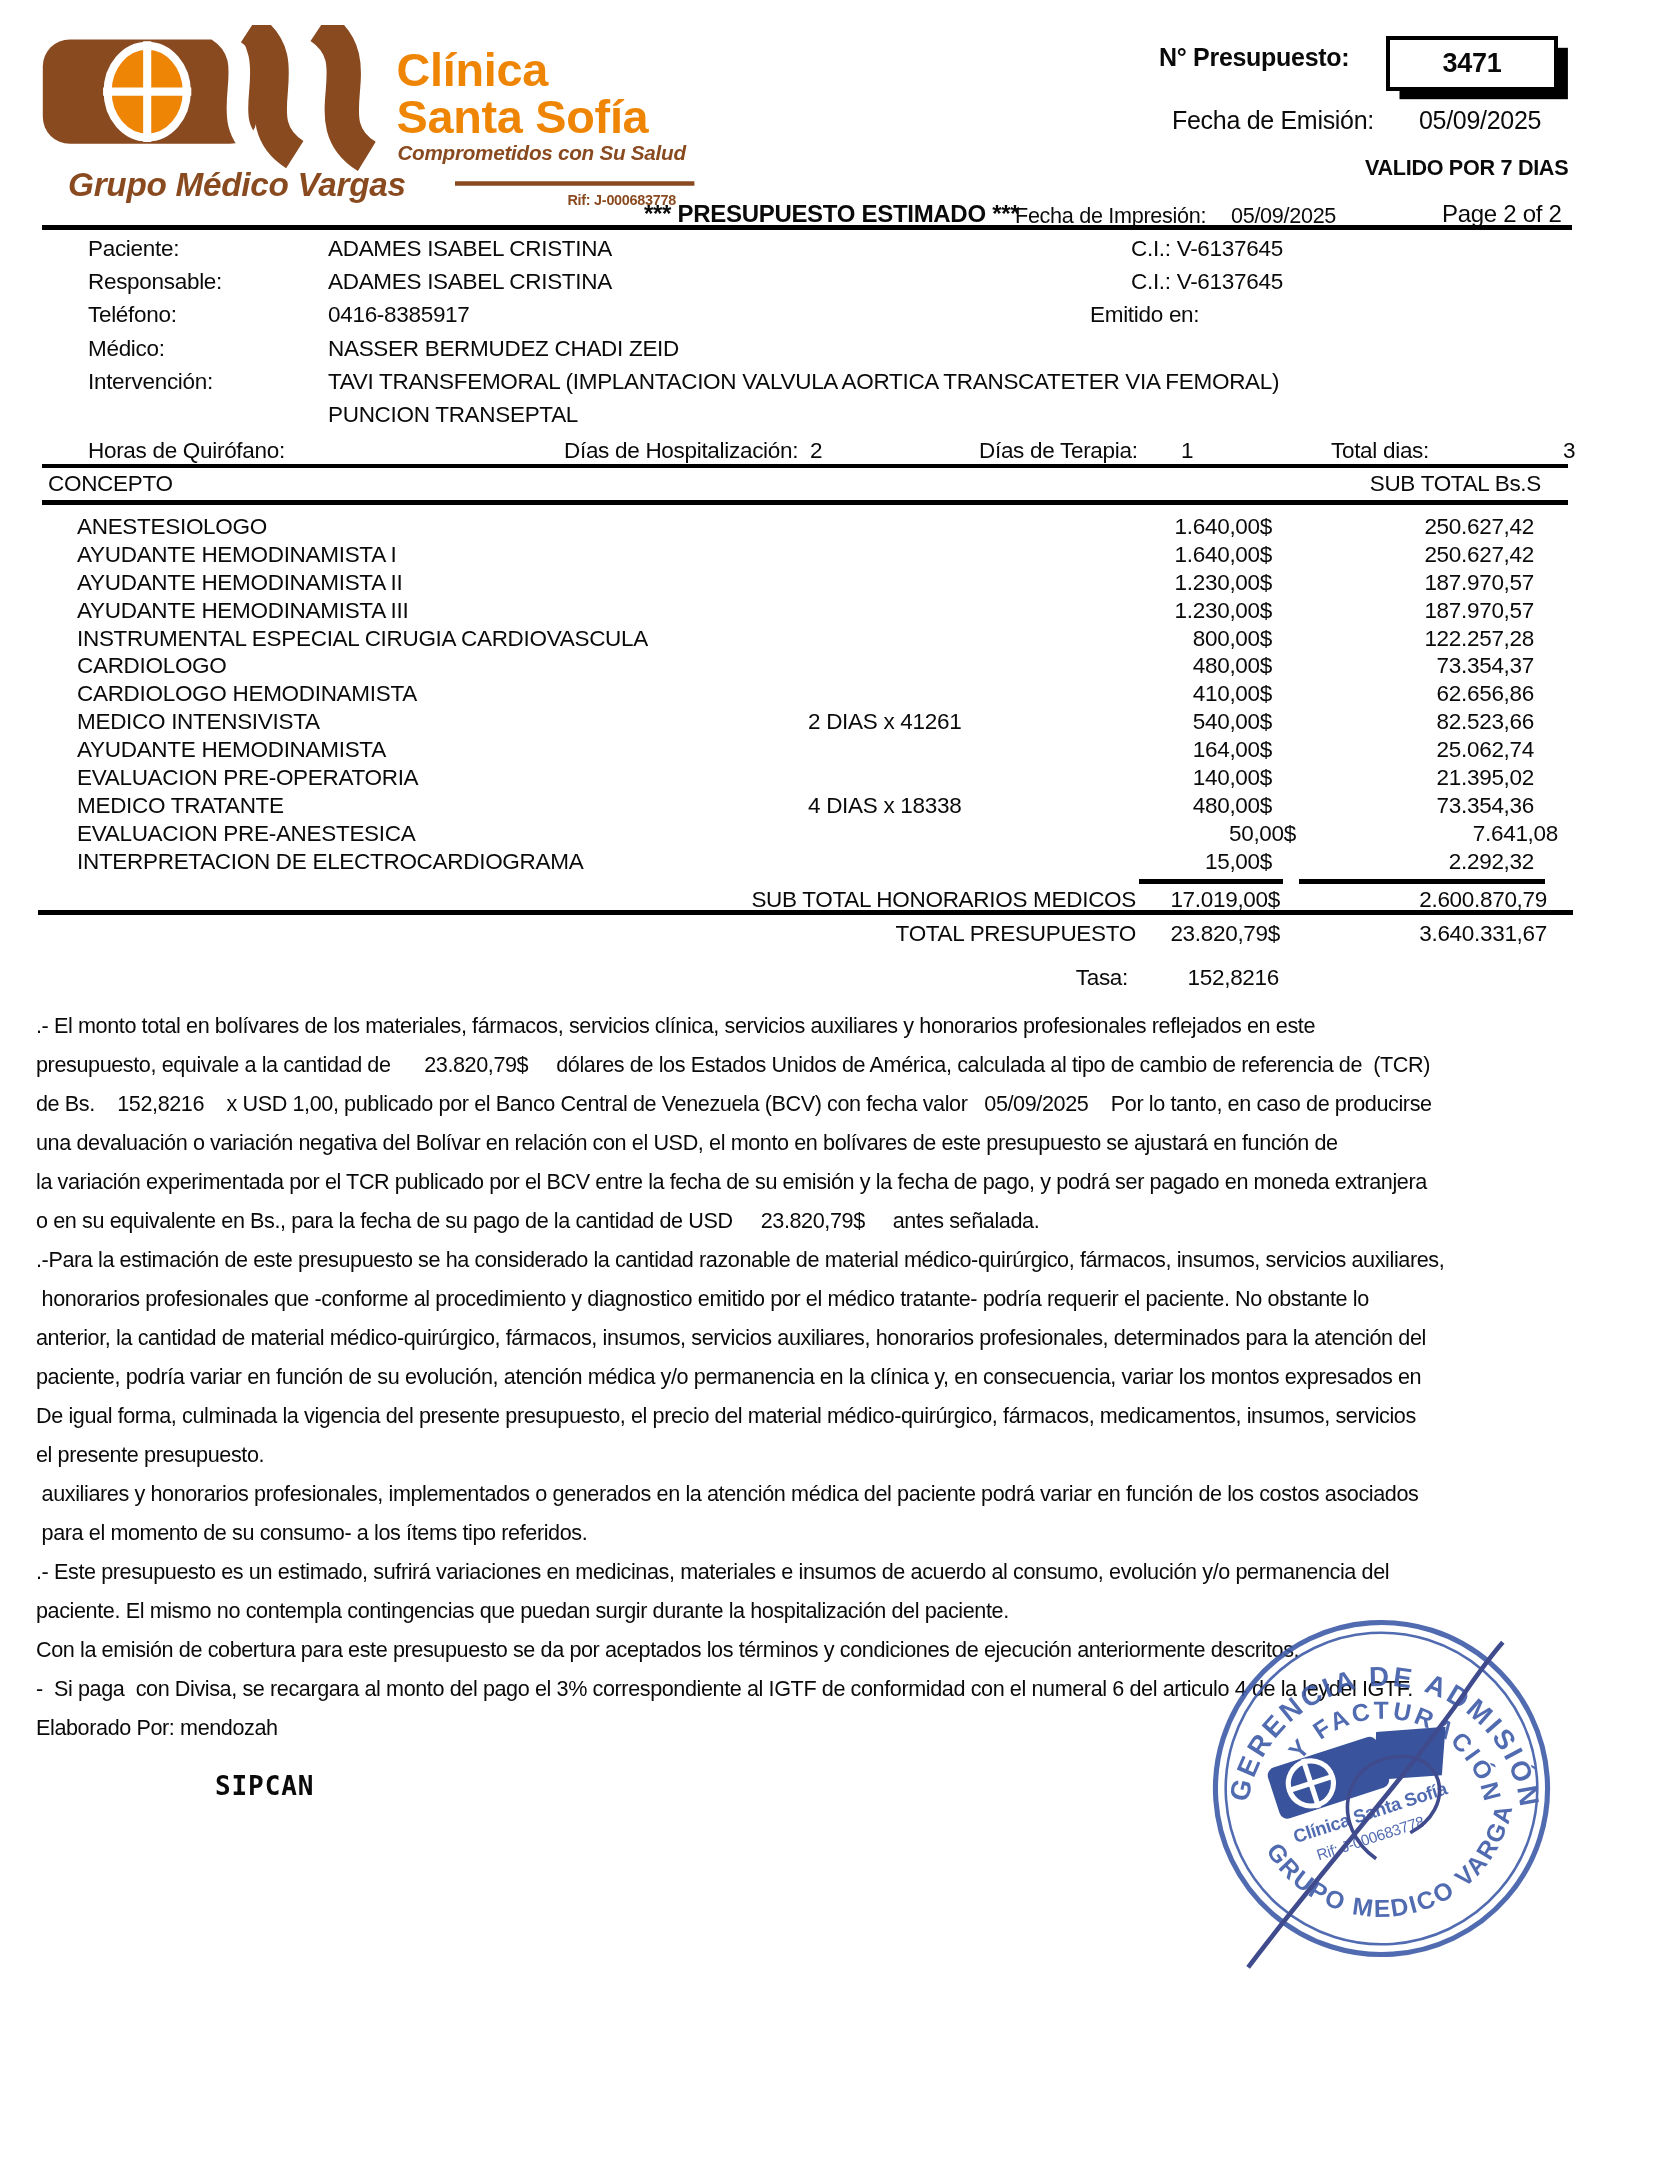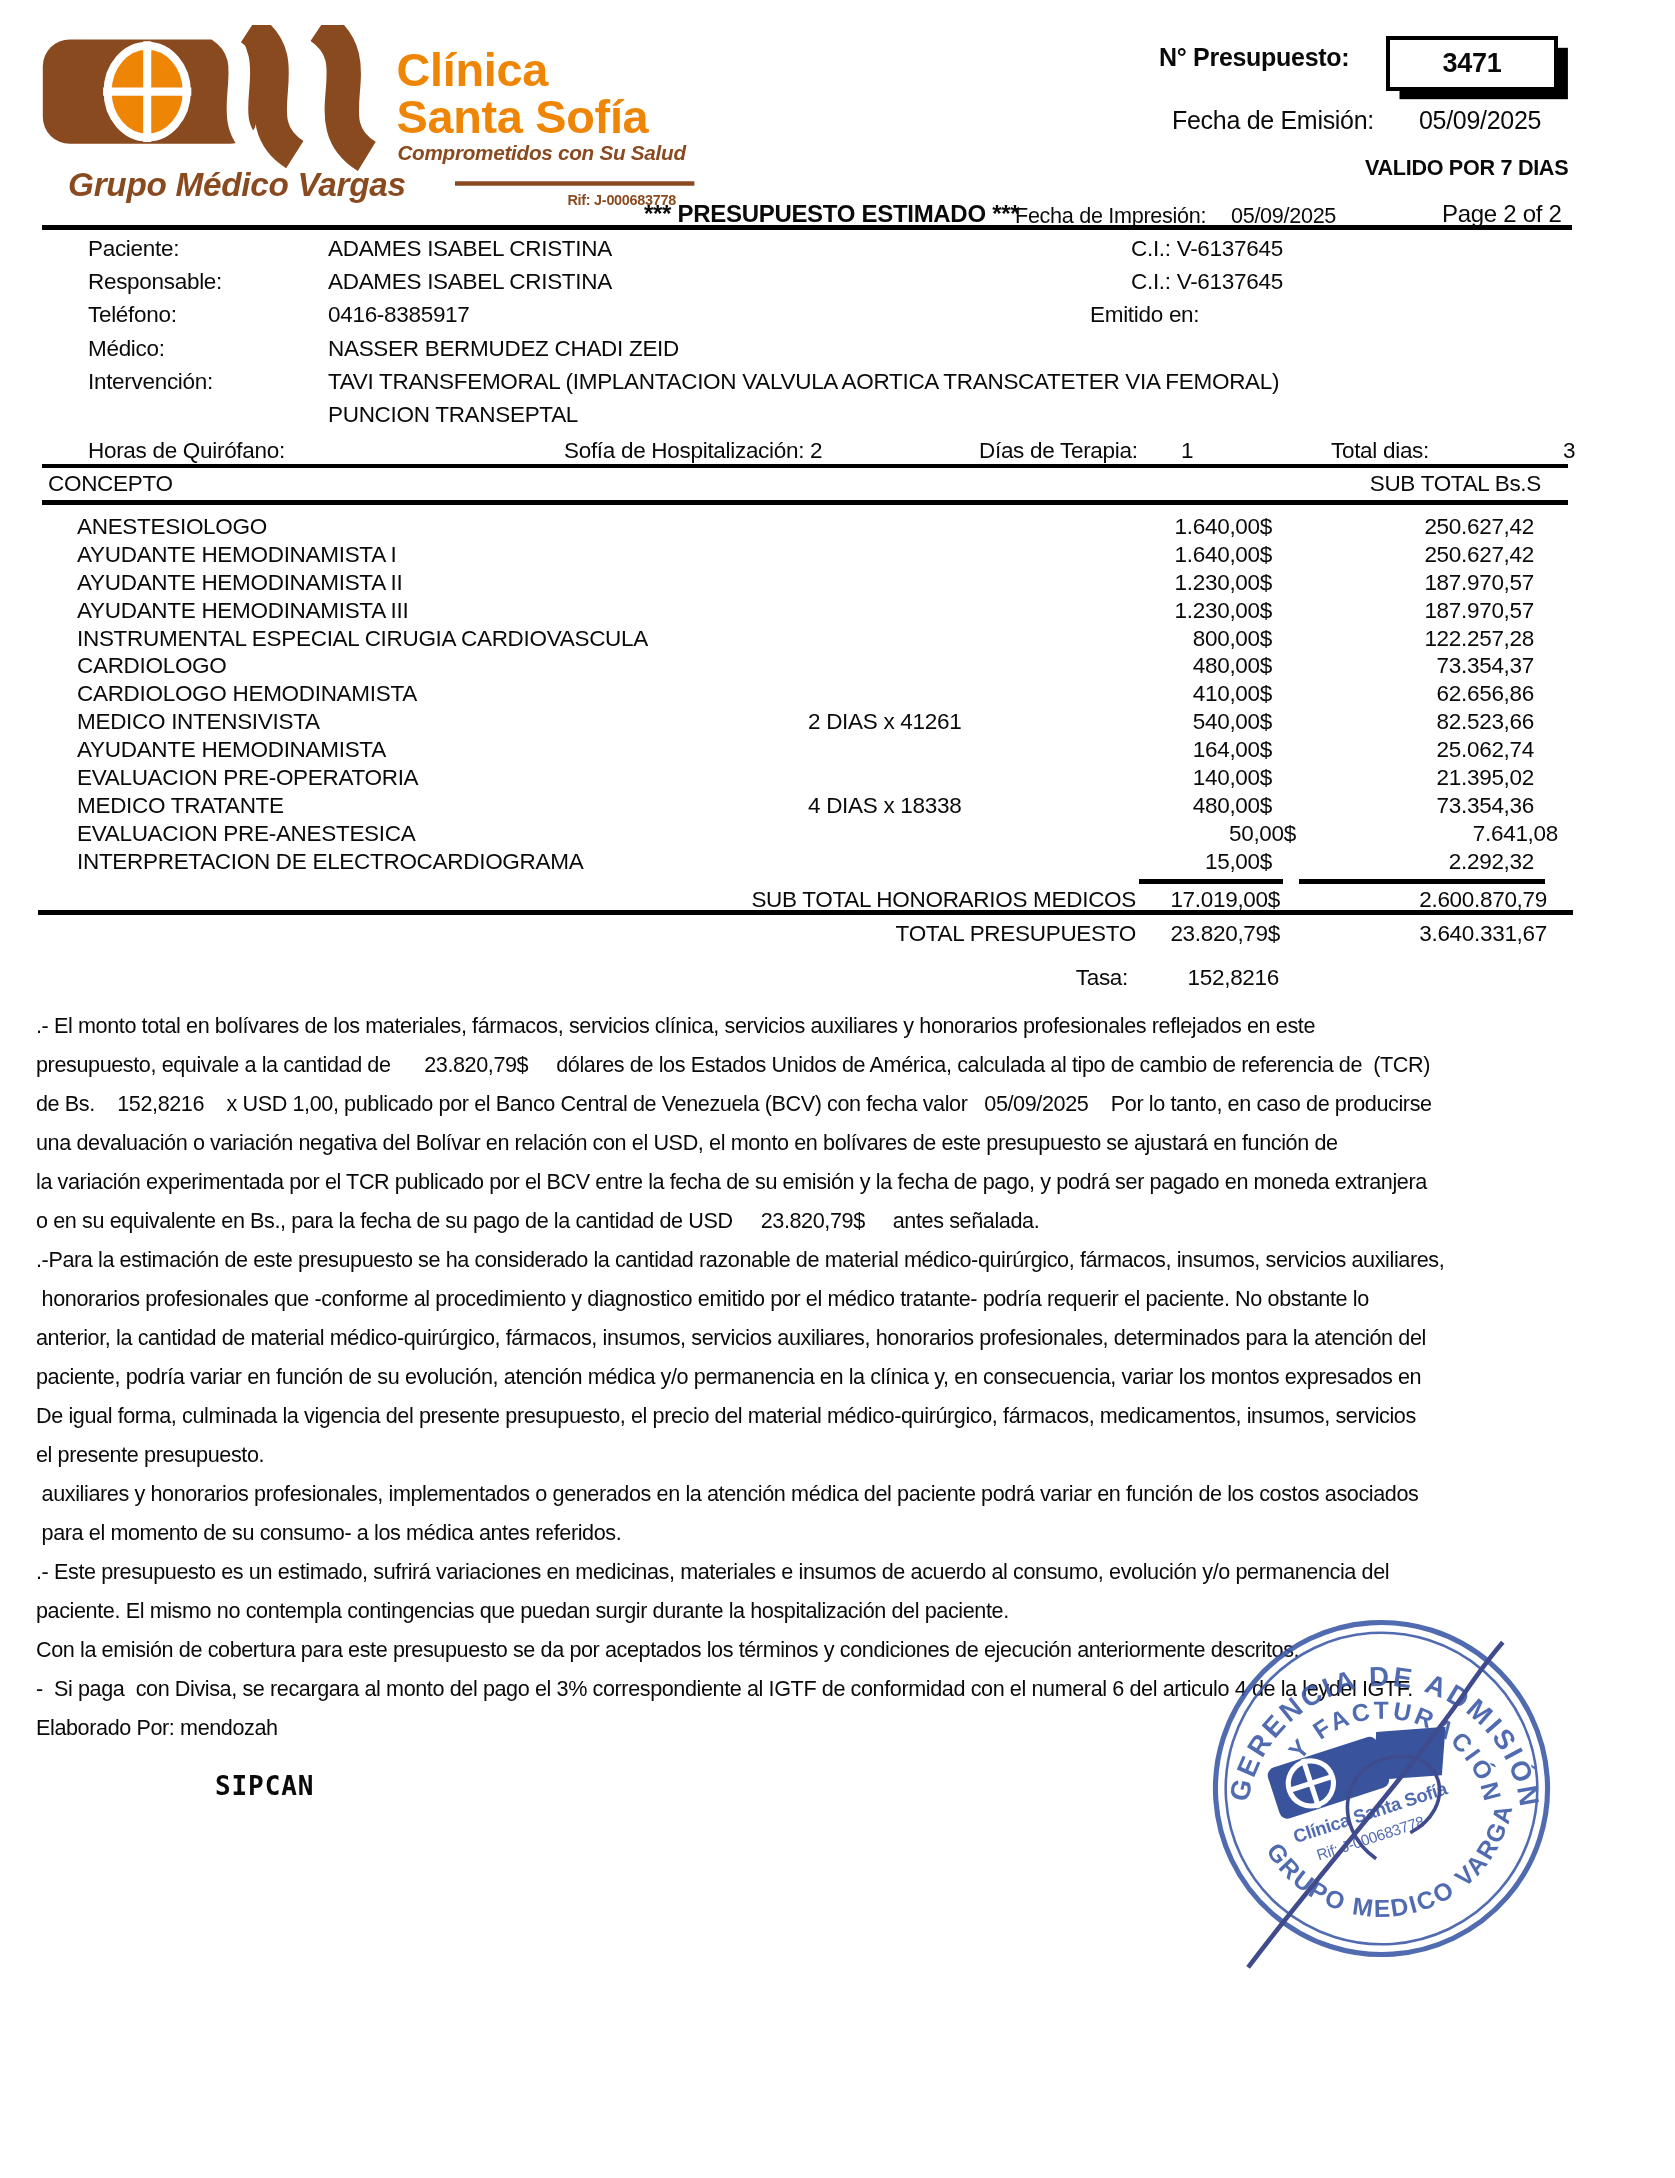--- a/index.html
+++ b/index.html
@@ -101,21 +101,21 @@
   <div class="prow" style="top:369px;">
     <span class="lab">Intervención:</span>
     <span class="val">TAVI TRANSFEMORAL (IMPLANTACION VALVULA AORTICA TRANSCATETER VIA FEMORAL)</span>
   </div>
   <div class="prow" style="top:402px;">
     <span class="val">PUNCION TRANSEPTAL</span>
   </div>
 
   <div class="prow" style="top:438px;">
     <span class="abs" style="left:48px;">Horas de Quirófano:</span>
-    <span class="abs" style="left:524px;">Sofía de Hospitalización:</span>
+    <span class="abs" style="left:524px;">Días de Hospitalización:</span>
     <span class="abs" style="left:770px;">2</span>
     <span class="abs" style="left:939px;">Días de Terapia:</span>
     <span class="abs" style="left:1141px;">1</span>
     <span class="abs" style="left:1291px;">Total dias:</span>
     <span class="abs" style="left:1523px;">3</span>
   </div>
 
   <div class="rule" style="left:42px;top:464px;width:1526px;height:3.6px;"></div>
   <div class="abs" style="left:48px;top:471px;font-size:22.5px;">CONCEPTO</div>
   <div class="abs" style="right:135px;top:471px;font-size:22.5px;">SUB TOTAL Bs.S</div>
@@ -229,21 +229,21 @@
     <div class="tline">una devaluación o variación negativa del Bolívar en relación con el USD, el monto en bolívares de este presupuesto se ajustará en función de</div>
     <div class="tline">la variación experimentada por el TCR publicado por el BCV entre la fecha de su emisión y la fecha de pago, y podrá ser pagado en moneda extranjera</div>
     <div class="tline">o en su equivalente en Bs., para la fecha de su pago de la cantidad de USD     23.820,79$     antes señalada.</div>
     <div class="tline">.-Para la estimación de este presupuesto se ha considerado la cantidad razonable de material médico-quirúrgico, fármacos, insumos, servicios auxiliares,</div>
     <div class="tline"> honorarios profesionales que -conforme al procedimiento y diagnostico emitido por el médico tratante- podría requerir el paciente. No obstante lo</div>
     <div class="tline">anterior, la cantidad de material médico-quirúrgico, fármacos, insumos, servicios auxiliares, honorarios profesionales, determinados para la atención del</div>
     <div class="tline">paciente, podría variar en función de su evolución, atención médica y/o permanencia en la clínica y, en consecuencia, variar los montos expresados en</div>
     <div class="tline">De igual forma, culminada la vigencia del presente presupuesto, el precio del material médico-quirúrgico, fármacos, medicamentos, insumos, servicios</div>
     <div class="tline">el presente presupuesto.</div>
     <div class="tline"> auxiliares y honorarios profesionales, implementados o generados en la atención médica del paciente podrá variar en función de los costos asociados</div>
-    <div class="tline"> para el momento de su consumo- a los médica antes referidos.</div>
+    <div class="tline"> para el momento de su consumo- a los ítems tipo referidos.</div>
     <div class="tline">.- Este presupuesto es un estimado, sufrirá variaciones en medicinas, materiales e insumos de acuerdo al consumo, evolución y/o permanencia del</div>
     <div class="tline">paciente. El mismo no contempla contingencias que puedan surgir durante la hospitalización del paciente.</div>
     <div class="tline">Con la emisión de cobertura para este presupuesto se da por aceptados los términos y condiciones de ejecución anteriormente descritos.</div>
     <div class="tline">-  Si paga  con Divisa, se recargara al monto del pago el 3% correspondiente al IGTF de conformidad con el numeral 6 del articulo 4 de la leydel IGTF.</div>
     <div class="tline">Elaborado Por: mendozah</div>
   </div>
 
   <div class="sipcan">SIPCAN</div>
 
   <div class="stamp">

